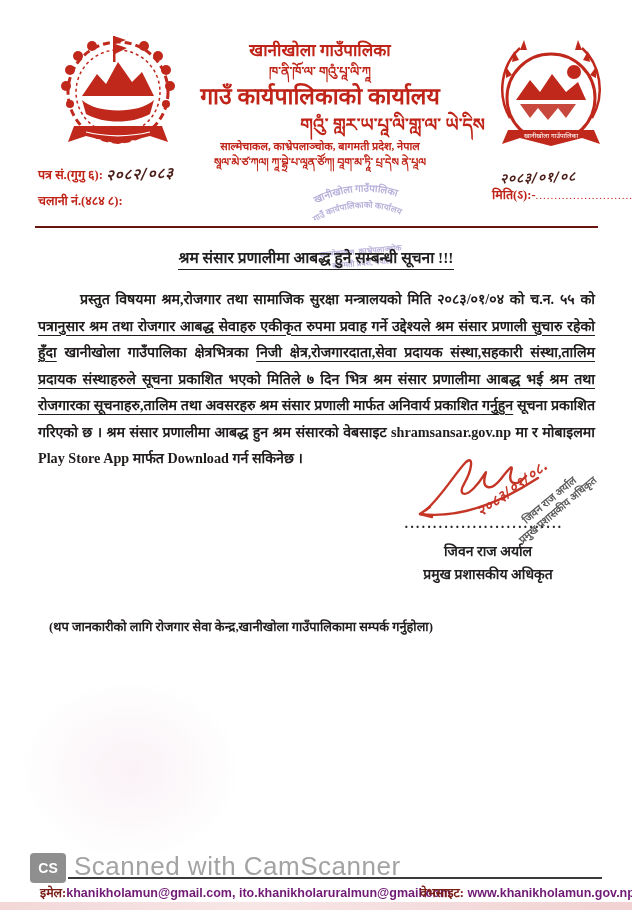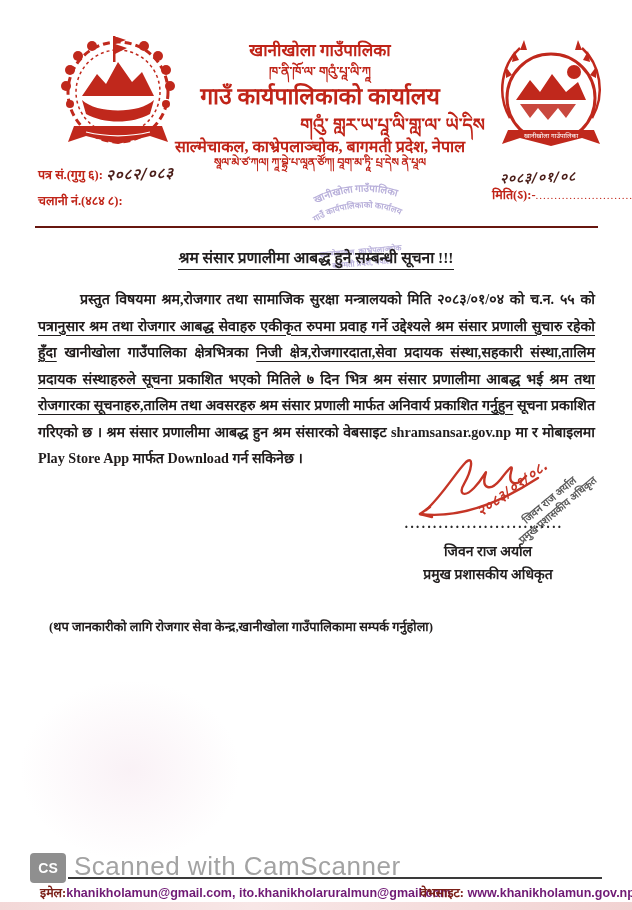--- a/index.html
+++ b/index.html
@@ -10,21 +10,21 @@
     color:#221f1f;
   }
   
   .emblem-left{position:absolute;left:52px;top:30px;width:132px;height:136px;}
   .logo-right{position:absolute;left:486px;top:34px;width:130px;height:142px;}
   .header-center{position:absolute;left:155px;top:40px;width:330px;text-align:center;color:#c02418;}
   .h-l1{font-size:17px;font-weight:bold;line-height:22px;}
   .h-l2{font-size:13px;font-weight:bold;line-height:20px;}
   .h-l3{font-size:23px;font-weight:bold;line-height:30px;}
   .h-l4{font-size:18px;font-weight:bold;line-height:26px;text-align:right;}
-  .h-l5{font-size:16px;font-weight:bold;line-height:17px;}
+  .h-l5{font-size:11px;font-weight:bold;line-height:17px;}
   .h-l6{font-size:11px;font-weight:bold;line-height:15px;}
   
   .ref-block{position:absolute;left:38px;top:163px;color:#c02418;font-size:12.5px;font-weight:bold;}
   .ref-row{margin-bottom:9px;}
   .hand{font-family:"DejaVu Sans",sans-serif;font-style:italic;color:#4a1d18;font-weight:bold;}
   .letter-no-value{display:inline-block;font-size:15px;transform:rotate(-2deg);letter-spacing:1px;}
   .date-block{position:absolute;left:448px;top:168px;width:170px;color:#c02418;font-size:12.5px;font-weight:bold;}
   .date-value{display:inline-block;font-size:13.5px;transform:rotate(-2deg);margin-left:52px;letter-spacing:1px;}
   .date-line{white-space:nowrap;padding-left:44px;}
   .date-dots{color:#c02418;font-weight:normal;letter-spacing:1px;font-size:11px;}

